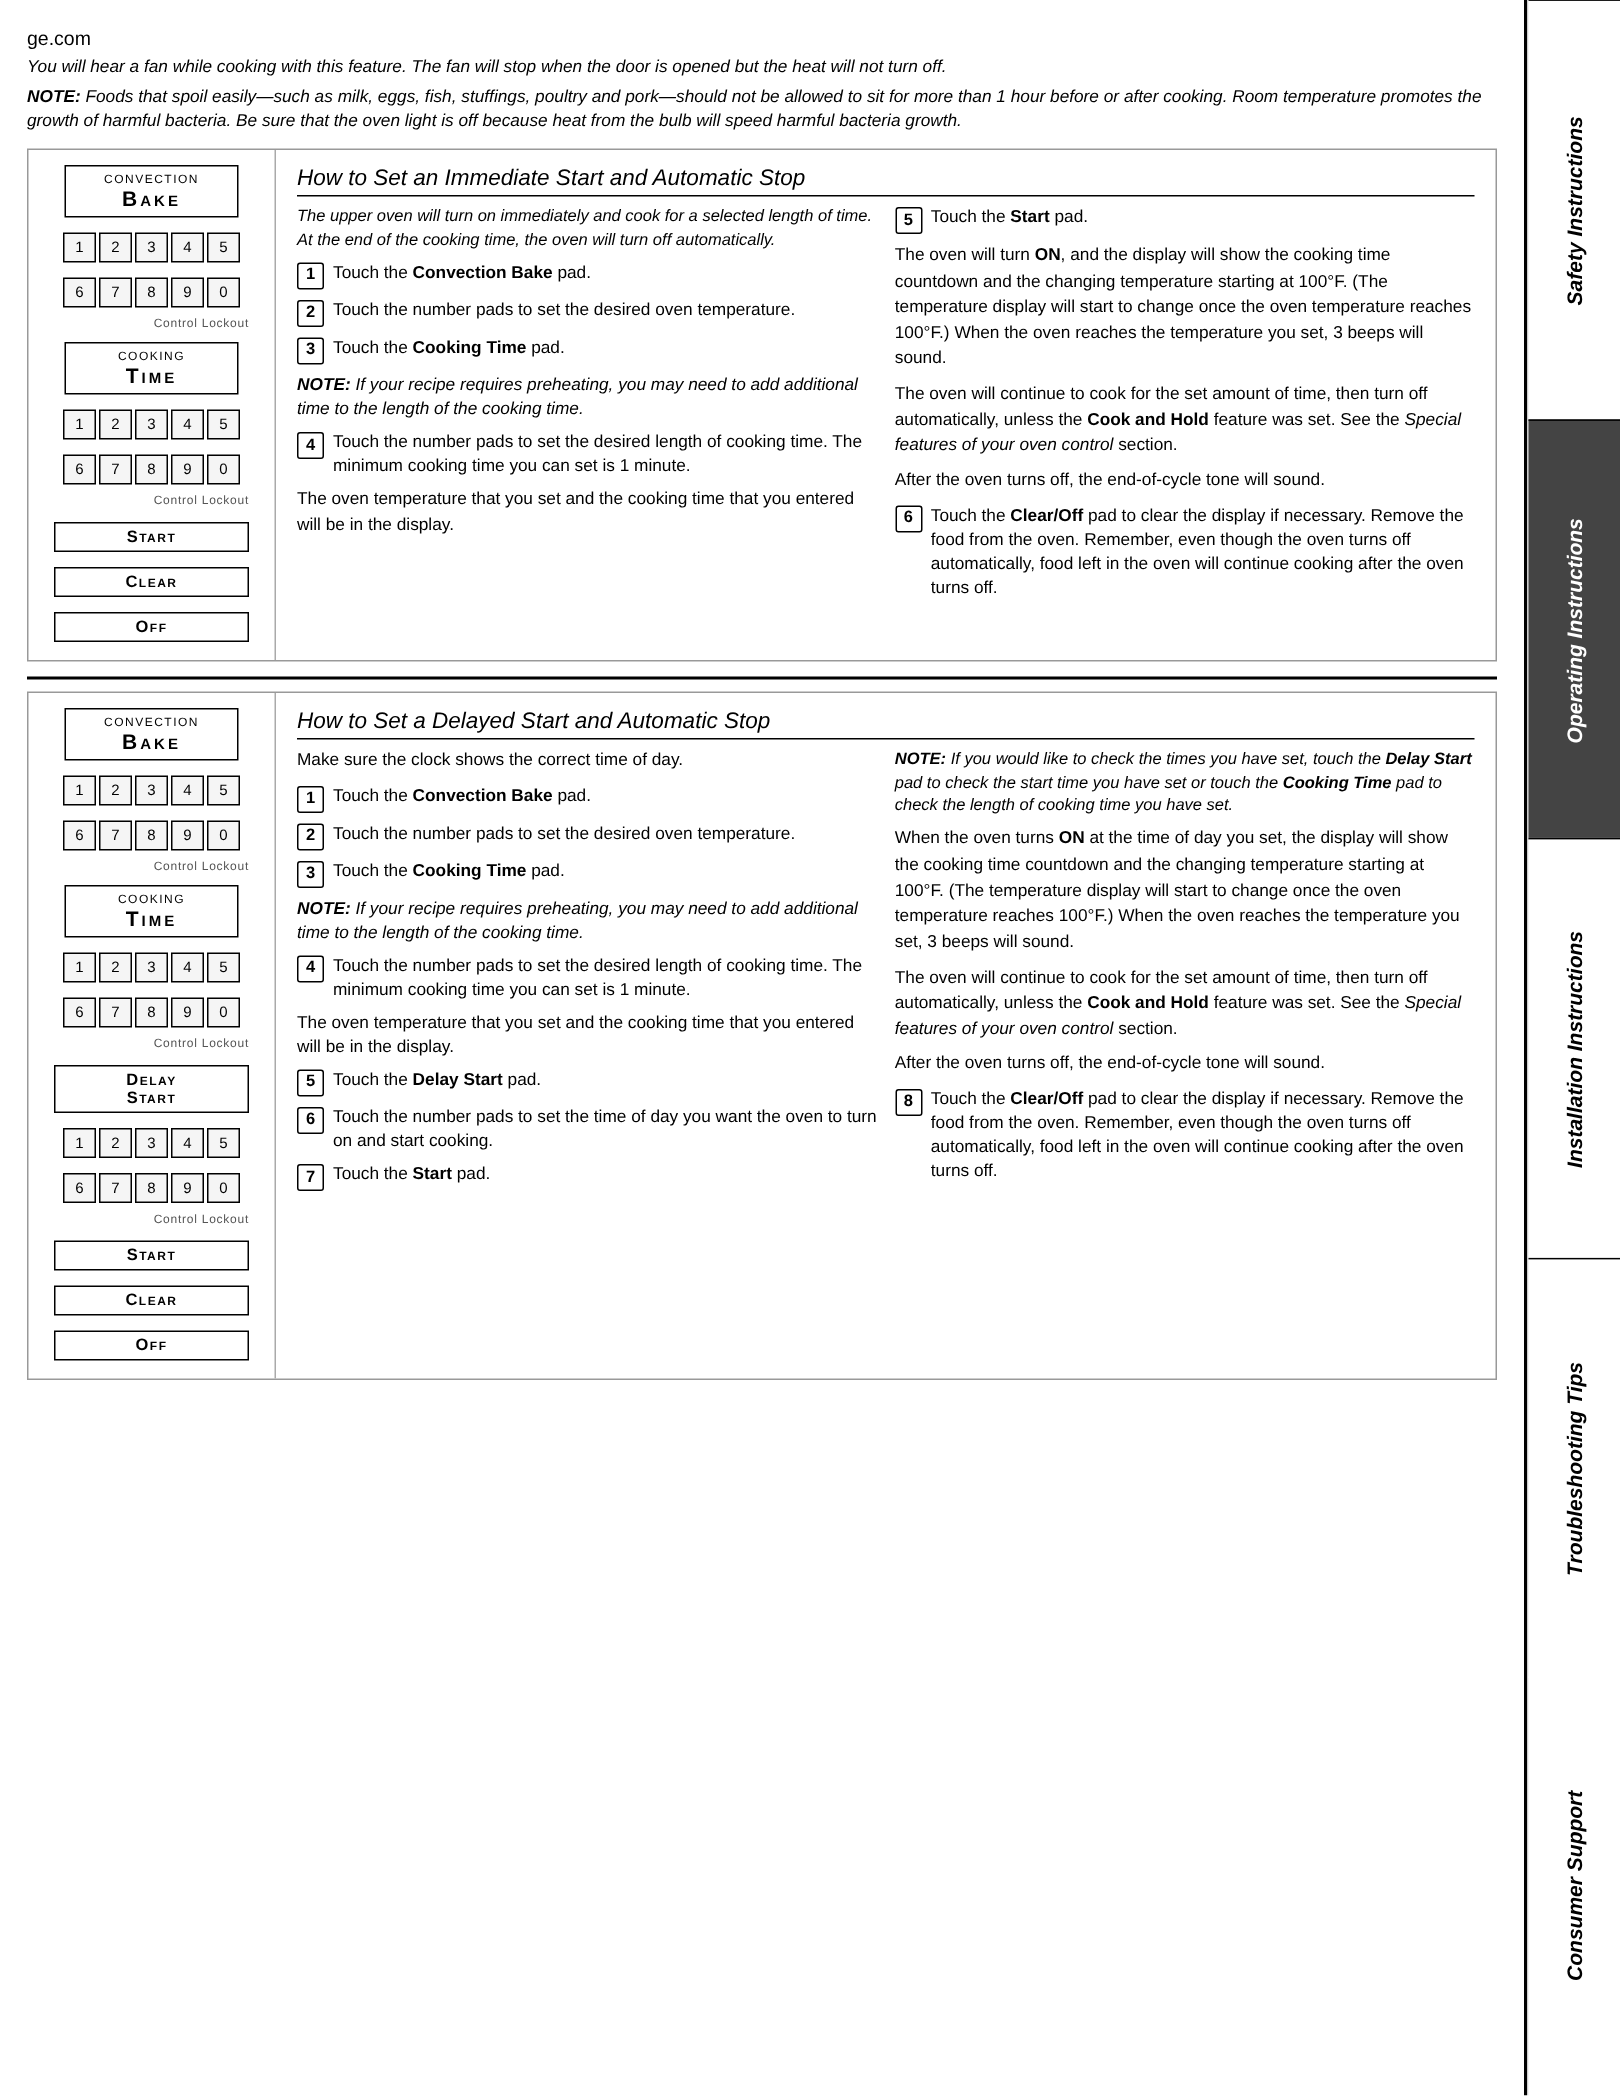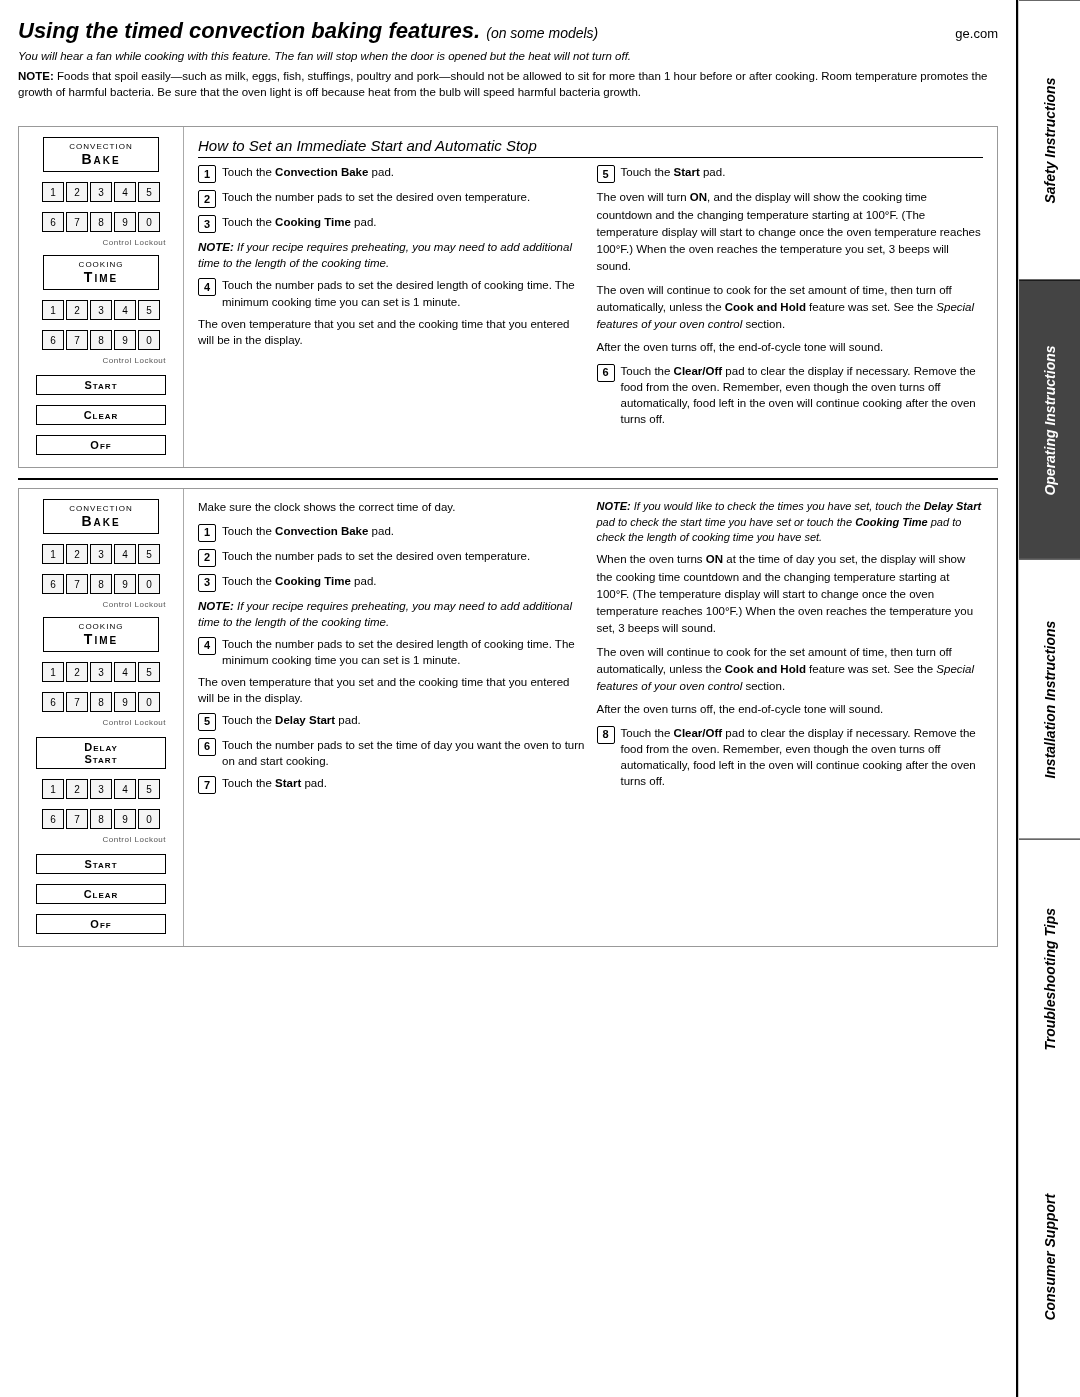--- a/index.html
+++ b/index.html
@@ -70,21 +70,22 @@
     }
 
     .intro-note {
       font-size: 11.5px;
       font-style: italic;
       margin-bottom: 4px;
       line-height: 1.4;
     }
     .intro-note-bold {
       font-size: 11.5px;
-      margin-bottom: 26px;
+      font-style: italic;
+      margin-bottom: 10px;
       line-height: 1.4;
     }
     .intro-note-bold strong {
       font-weight: bold;
     }
 
     .section-block {
       border: 1px solid #999;
       margin-bottom: 10px;
       display: flex;
@@ -243,24 +244,20 @@
       border-top: 2px solid #000;
       margin: 8px 0;
     }
   </style>
 </head>
 <body>
 
 <div class="main-content">
 
   <div class="page-title">
-    <span>
-      <span class="main-title-text">Using the timed convection baking features.</span>
-      <span class="subtitle">(on some models)</span>
-    </span>
     <span class="ge-com">ge.com</span>
   </div>
 
   <p class="intro-note">You will hear a fan while cooking with this feature. The fan will stop when the door is opened but the heat will not turn off.</p>
   <p class="intro-note-bold">
     <strong>NOTE:</strong><span> Foods that spoil easily—such as milk, eggs, fish, stuffings, poultry and pork—should not be allowed to sit for more than 1 hour before or after cooking. Room temperature promotes the growth of harmful bacteria. Be sure that the oven light is off because heat from the bulb will speed harmful bacteria growth.</span>
   </p>
 
   <div class="section-block">
 
@@ -305,20 +302,21 @@
       <div class="ctrl-label">Control Lockout</div>
       <div class="panel-btn">Start</div>
       <div class="panel-btn">Clear</div>
       <div class="panel-btn">Off</div>
     </div>
 
     <div class="right-panel">
       <div class="section-title">How to Set an Immediate Start and Automatic Stop</div>
       <div class="two-col-right">
         <div class="right-col-left">
+          <p class="note-italic">The upper oven will turn on immediately and cook for a selected length of time. At the end of the cooking time, the oven will turn off automatically.</p>
           <ul class="step-list">
             <li class="step-item">
               <div class="step-num">1</div>
               <div class="step-text">Touch the <strong>Convection Bake</strong> pad.</div>
             </li>
             <li class="step-item">
               <div class="step-num">2</div>
               <div class="step-text">Touch the number pads to set the desired oven temperature.</div>
             </li>
             <li class="step-item">
@@ -420,20 +418,21 @@
         <div class="num-btn">9</div>
         <div class="num-btn">0</div>
       </div>
       <div class="ctrl-label">Control Lockout</div>
       <div class="panel-btn">Start</div>
       <div class="panel-btn">Clear</div>
       <div class="panel-btn">Off</div>
     </div>
 
     <div class="right-panel">
+      <div class="section-title">How to Set a Delayed Start and Automatic Stop</div>
       <div class="two-col-right">
         <div class="right-col-left">
           <p class="body-text">Make sure the clock shows the correct time of day.</p>
           <ul class="step-list">
             <li class="step-item">
               <div class="step-num">1</div>
               <div class="step-text">Touch the <strong>Convection Bake</strong> pad.</div>
             </li>
             <li class="step-item">
               <div class="step-num">2</div>

